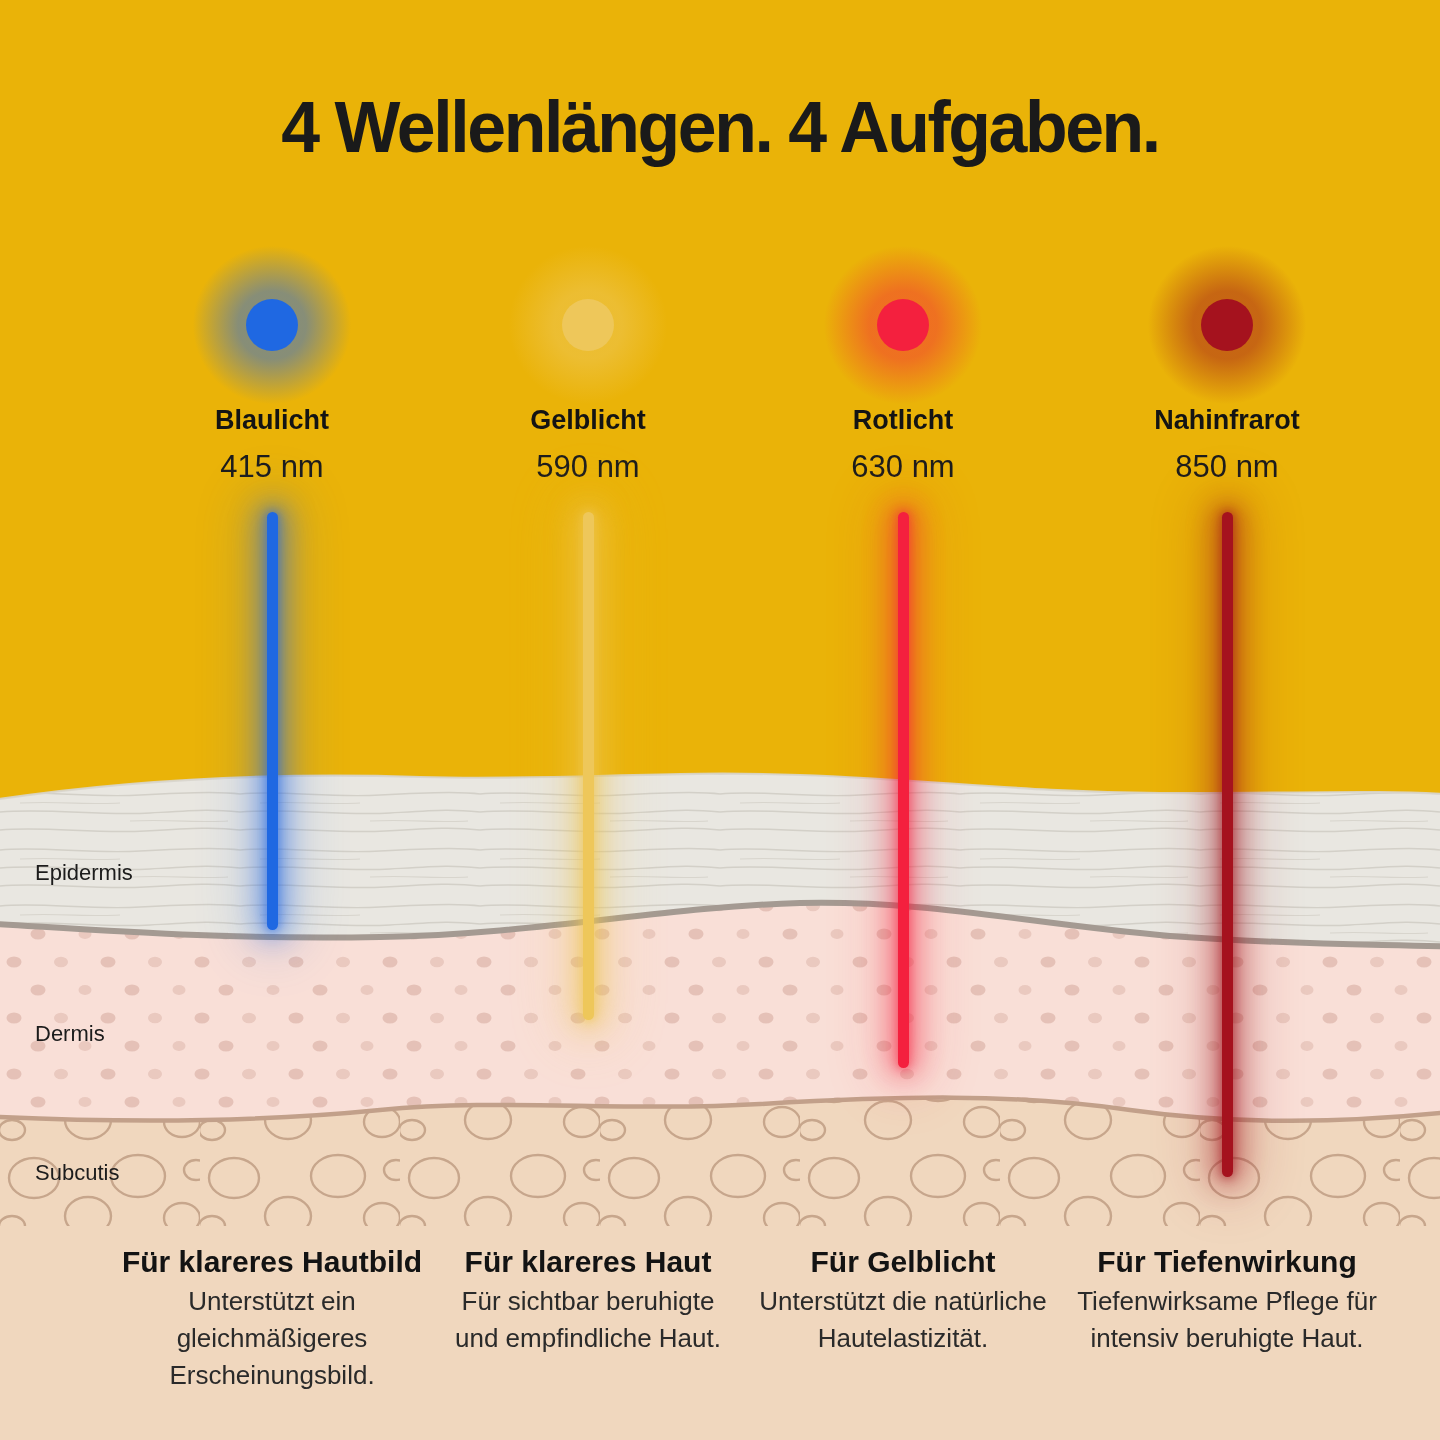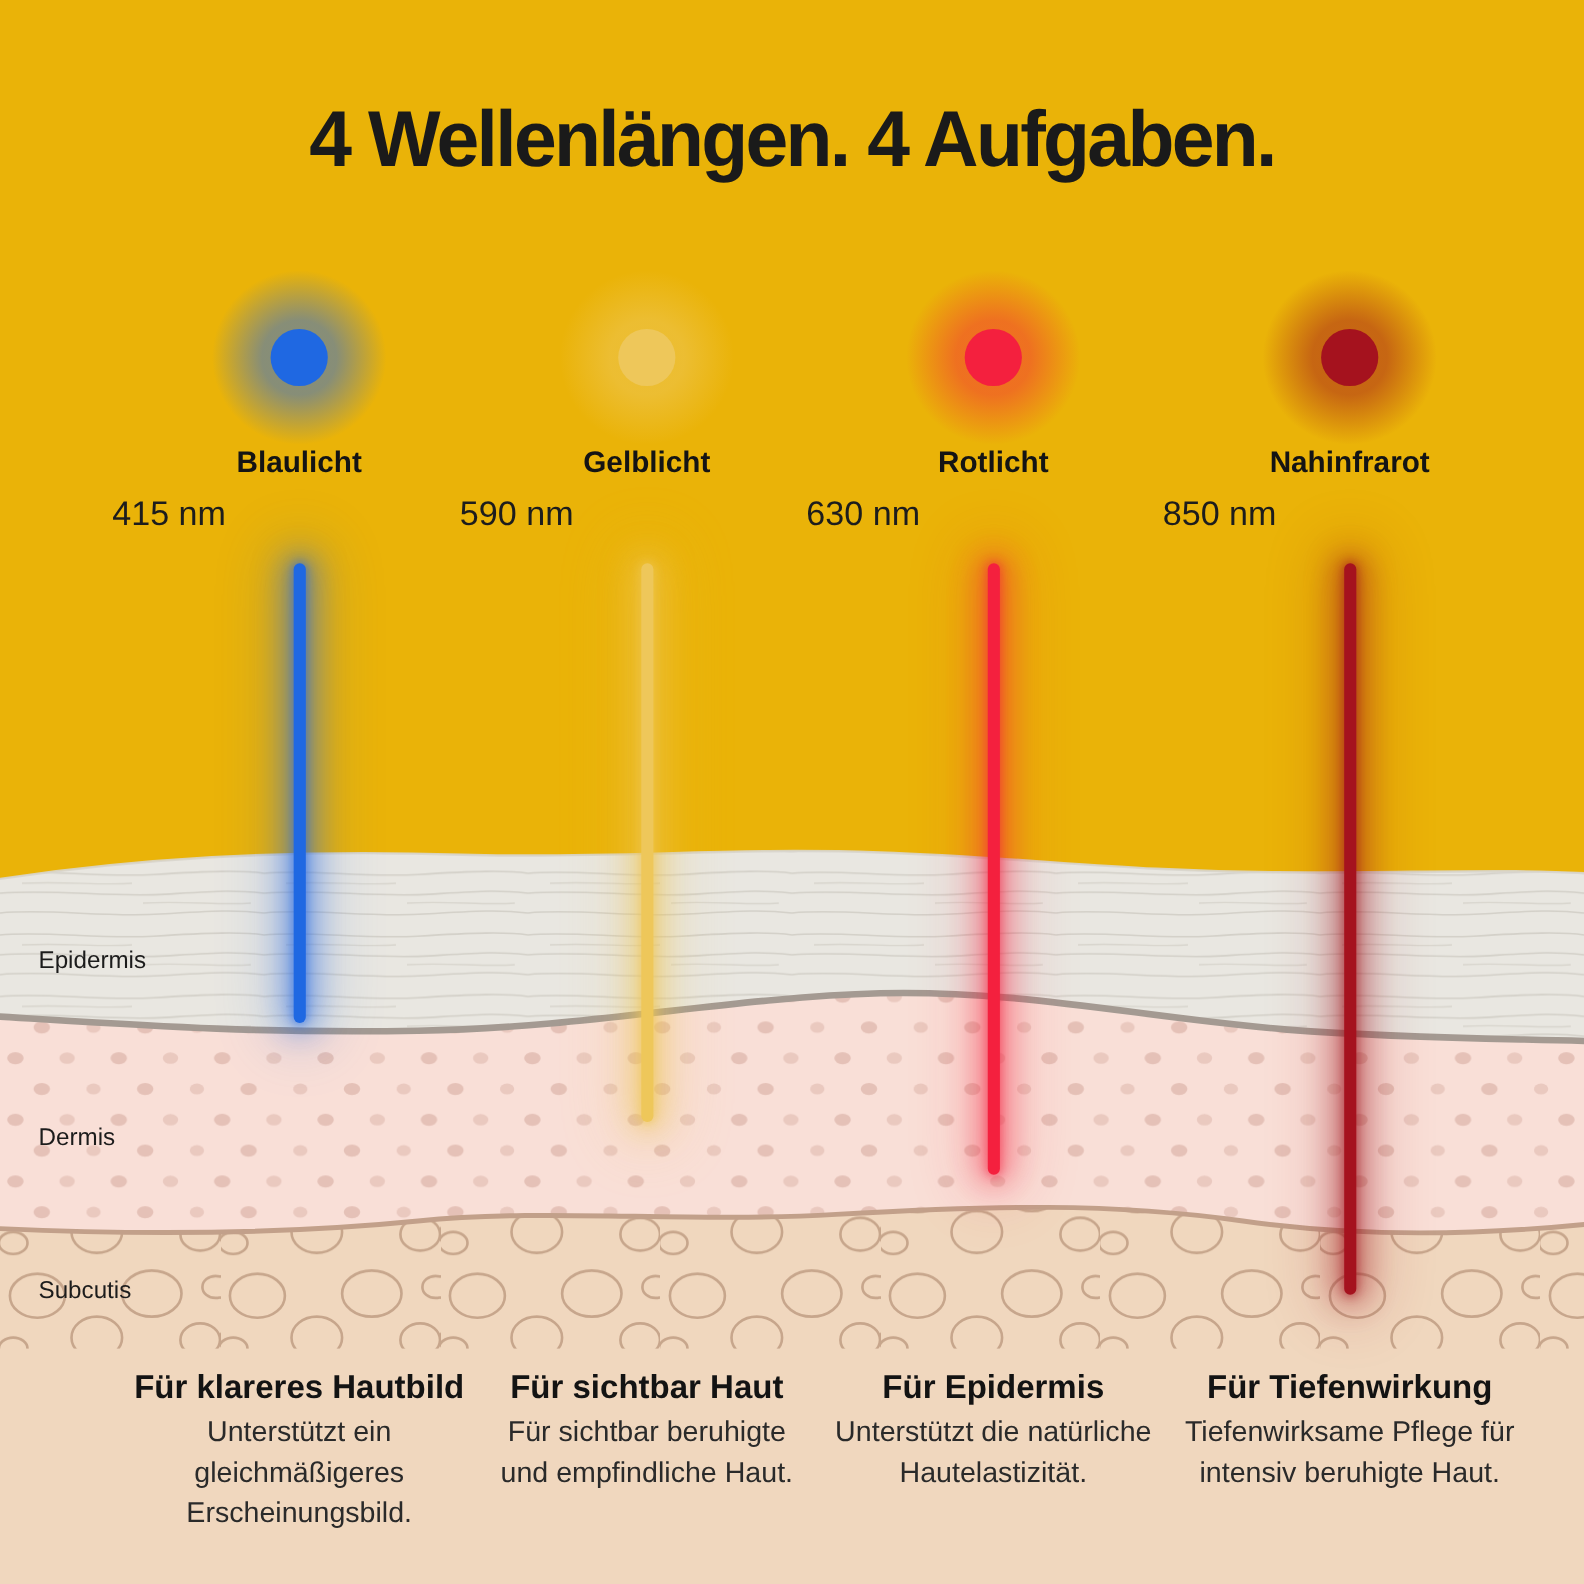--- a/index.html
+++ b/index.html
@@ -21,21 +21,21 @@
     border-radius:50%;pointer-events:none;
   }
   .dot{
     position:absolute;top:299px;left:-26px;width:52px;height:52px;border-radius:50%;
   }
   .wl-name{
     position:absolute;top:405px;left:-170px;width:340px;text-align:center;
     font-size:27px;font-weight:700;color:#141414;white-space:nowrap;
   }
   .wl-nm{
-    position:absolute;top:449px;left:-170px;width:340px;text-align:left;
+    position:absolute;top:449px;left:-170px;width:340px;text-align:center;
     font-size:31px;font-weight:400;color:#1d1d1d;white-space:nowrap;
   }
   .beam{
     position:absolute;left:-5.5px;width:11px;border-radius:6px;
   }
   .layer-label{
     position:absolute;left:35px;font-size:22px;color:#1c1c1c;
   }
   .lbl-epidermis{top:860px;}
   .lbl-dermis{top:1021px;}
@@ -124,34 +124,34 @@
     </div>
   </div>
 
   <div class="wl-group" style="left: 588px;">
     <div class="halo" style="background: radial-gradient(circle, rgba(238, 198, 84, 0.55) 0%, rgba(238, 198, 84, 0.55) 30%, rgba(255, 255, 255, 0) 70%);"></div>
     <div class="dot" style="background: rgb(238, 199, 90);"></div>
     <div class="wl-name">Gelblicht</div>
     <div class="wl-nm">590 nm</div>
     <div class="beam" style="top: 512px; height: 508px; background: rgb(238, 199, 90); box-shadow: rgba(238, 198, 84, 0.55) 0px 0px 8px 2px, rgba(238, 198, 84, 0.55) 0px 0px 26px 9px, rgba(238, 198, 84, 0.22) 0px 0px 54px 20px;"></div>
     <div class="caption">
-      <p class="caption-head">Für sichtbar Haut</p>
+      <p class="caption-head">Für klareres Haut</p>
       <p class="caption-body">Für sichtbar beruhigte
 und empfindliche Haut.</p>
     </div>
   </div>
 
   <div class="wl-group" style="left: 903px;">
     <div class="halo" style="background: radial-gradient(circle, rgba(244, 32, 62, 0.45) 0%, rgba(244, 32, 62, 0.45) 30%, rgba(255, 255, 255, 0) 70%);"></div>
     <div class="dot" style="background: rgb(244, 32, 62);"></div>
     <div class="wl-name">Rotlicht</div>
     <div class="wl-nm">630 nm</div>
     <div class="beam" style="top: 512px; height: 556px; background: rgb(244, 32, 62); box-shadow: rgba(244, 32, 62, 0.45) 0px 0px 8px 2px, rgba(244, 32, 62, 0.45) 0px 0px 26px 9px, rgba(244, 32, 62, 0.18) 0px 0px 54px 20px;"></div>
     <div class="caption">
-      <p class="caption-head">Für Epidermis</p>
+      <p class="caption-head">Für Gelblicht</p>
       <p class="caption-body">Unterstützt die natürliche
 Hautelastizität.</p>
     </div>
   </div>
 
   <div class="wl-group" style="left: 1227px;">
     <div class="halo" style="background: radial-gradient(circle, rgba(160, 18, 30, 0.48) 0%, rgba(160, 18, 30, 0.48) 30%, rgba(255, 255, 255, 0) 70%);"></div>
     <div class="dot" style="background: rgb(165, 18, 30);"></div>
     <div class="wl-name">Nahinfrarot</div>
     <div class="wl-nm">850 nm</div>

